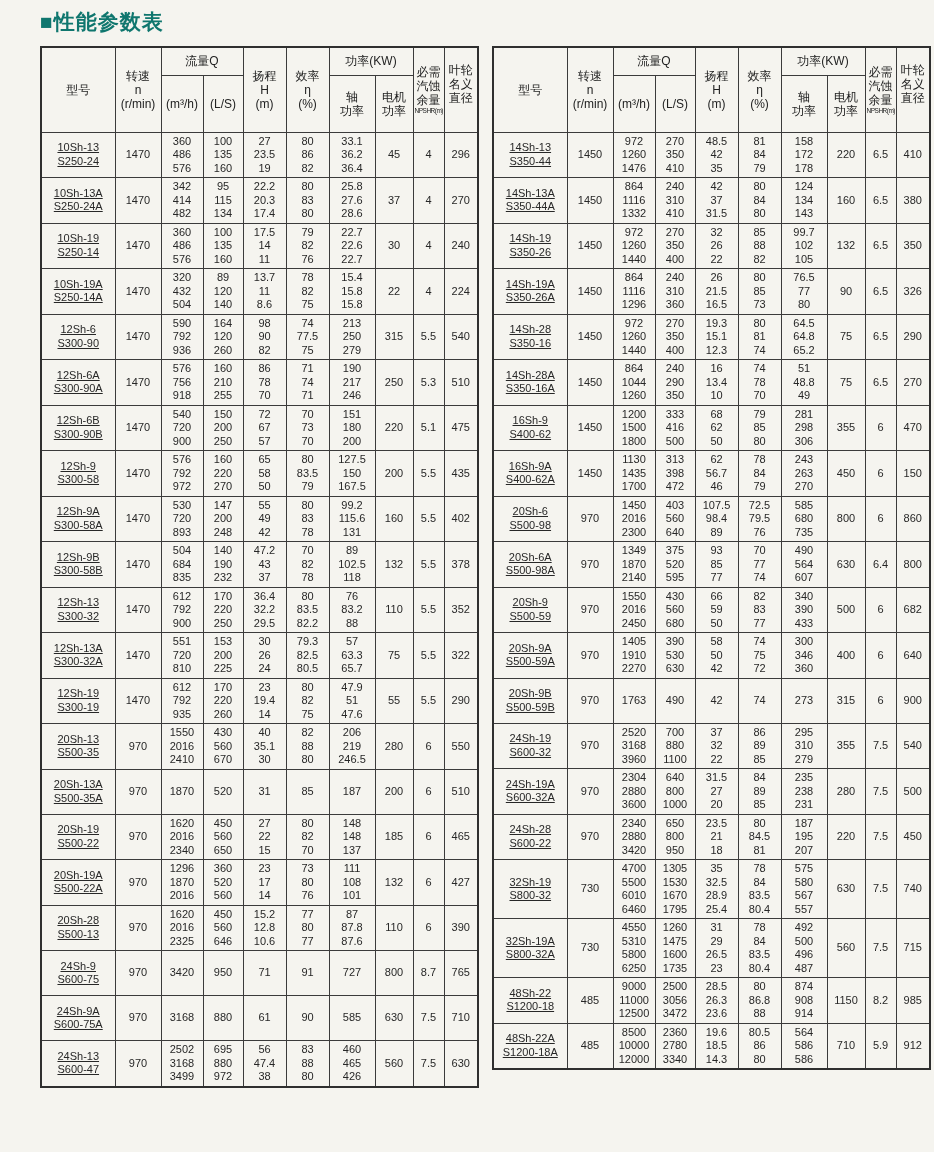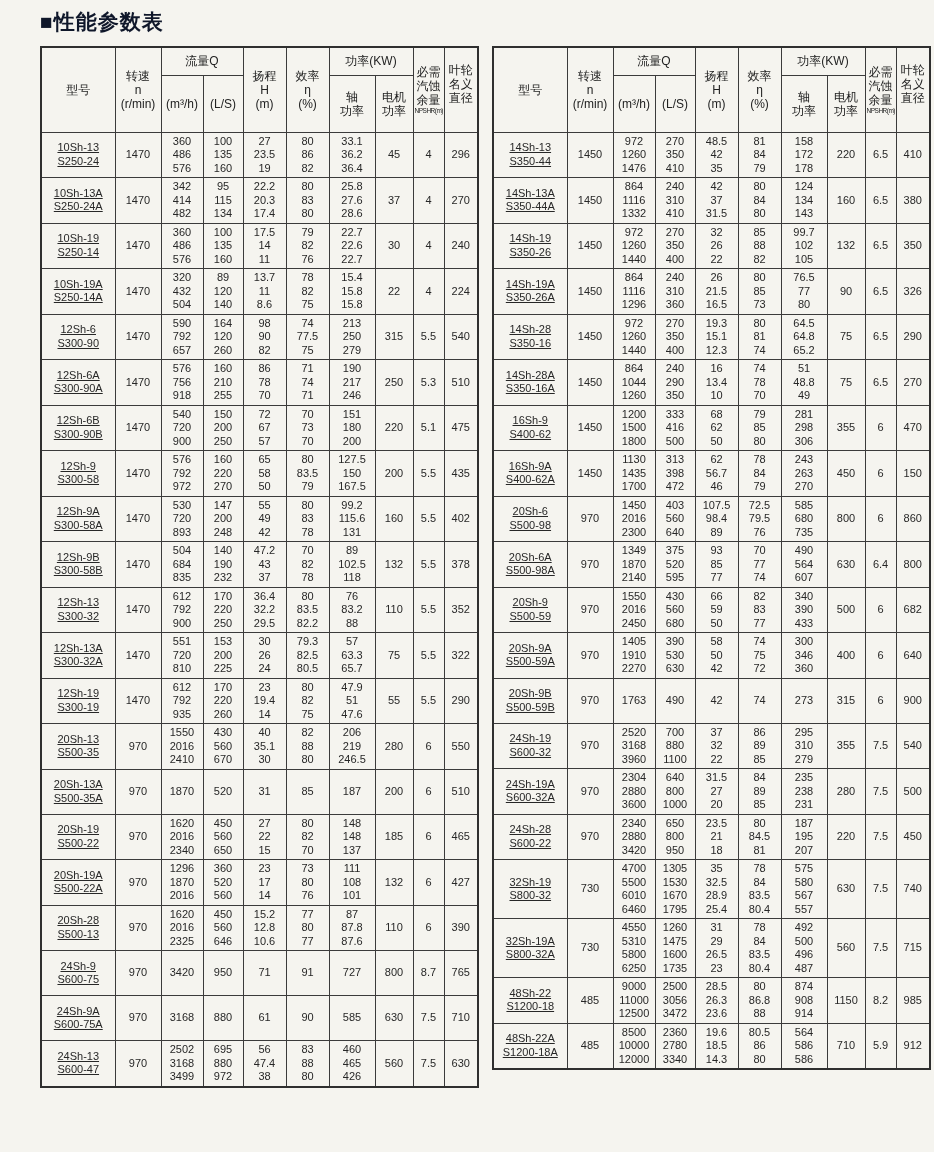--- a/index.html
+++ b/index.html
@@ -8,21 +8,21 @@
     width: 934px; height: 1152px;
     background: #f5f4ef;
     font-family: "Liberation Sans", "DejaVu Sans", sans-serif;
     color: #2b2b2b;
     overflow: hidden;
   }
   .page { padding: 8px 0 0 40px; }
   .title {
     font-size: 21px;
     font-weight: bold;
-    color: #0f172a;
+    color: #0f766e;
     margin: 0 0 10px 0;
     letter-spacing: 1px;
   }
   .tables { display: flex; gap: 13px; align-items: flex-start; }
   table.param-table {
     border-collapse: collapse;
     table-layout: fixed;
     width: 417px;
     border: 2px solid #2f2f2f;
     background: transparent;
@@ -196,21 +196,21 @@
             <td>22</td>
             <td>4</td>
             <td>224</td>
           </tr>
           <tr>
             <td class="model-cell">12Sh-6
 S300-90</td>
             <td>1470</td>
             <td>590
 792
-657</td>
+936</td>
             <td>164
 120
 260</td>
             <td>98
 90
 82</td>
             <td>74
 77.5
 75</td>
             <td>213

